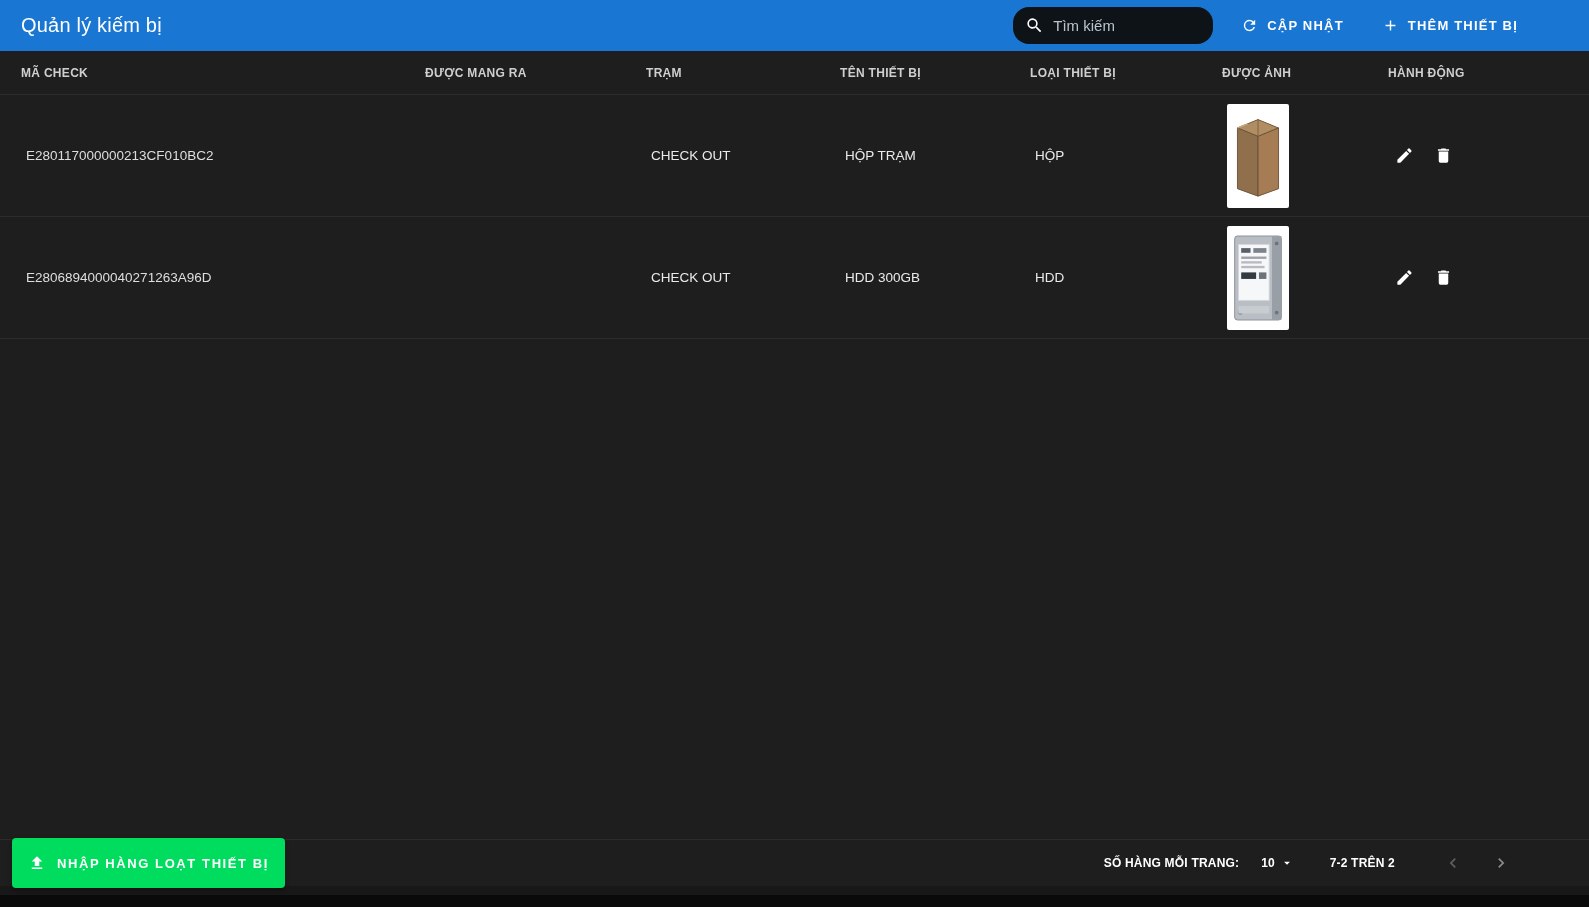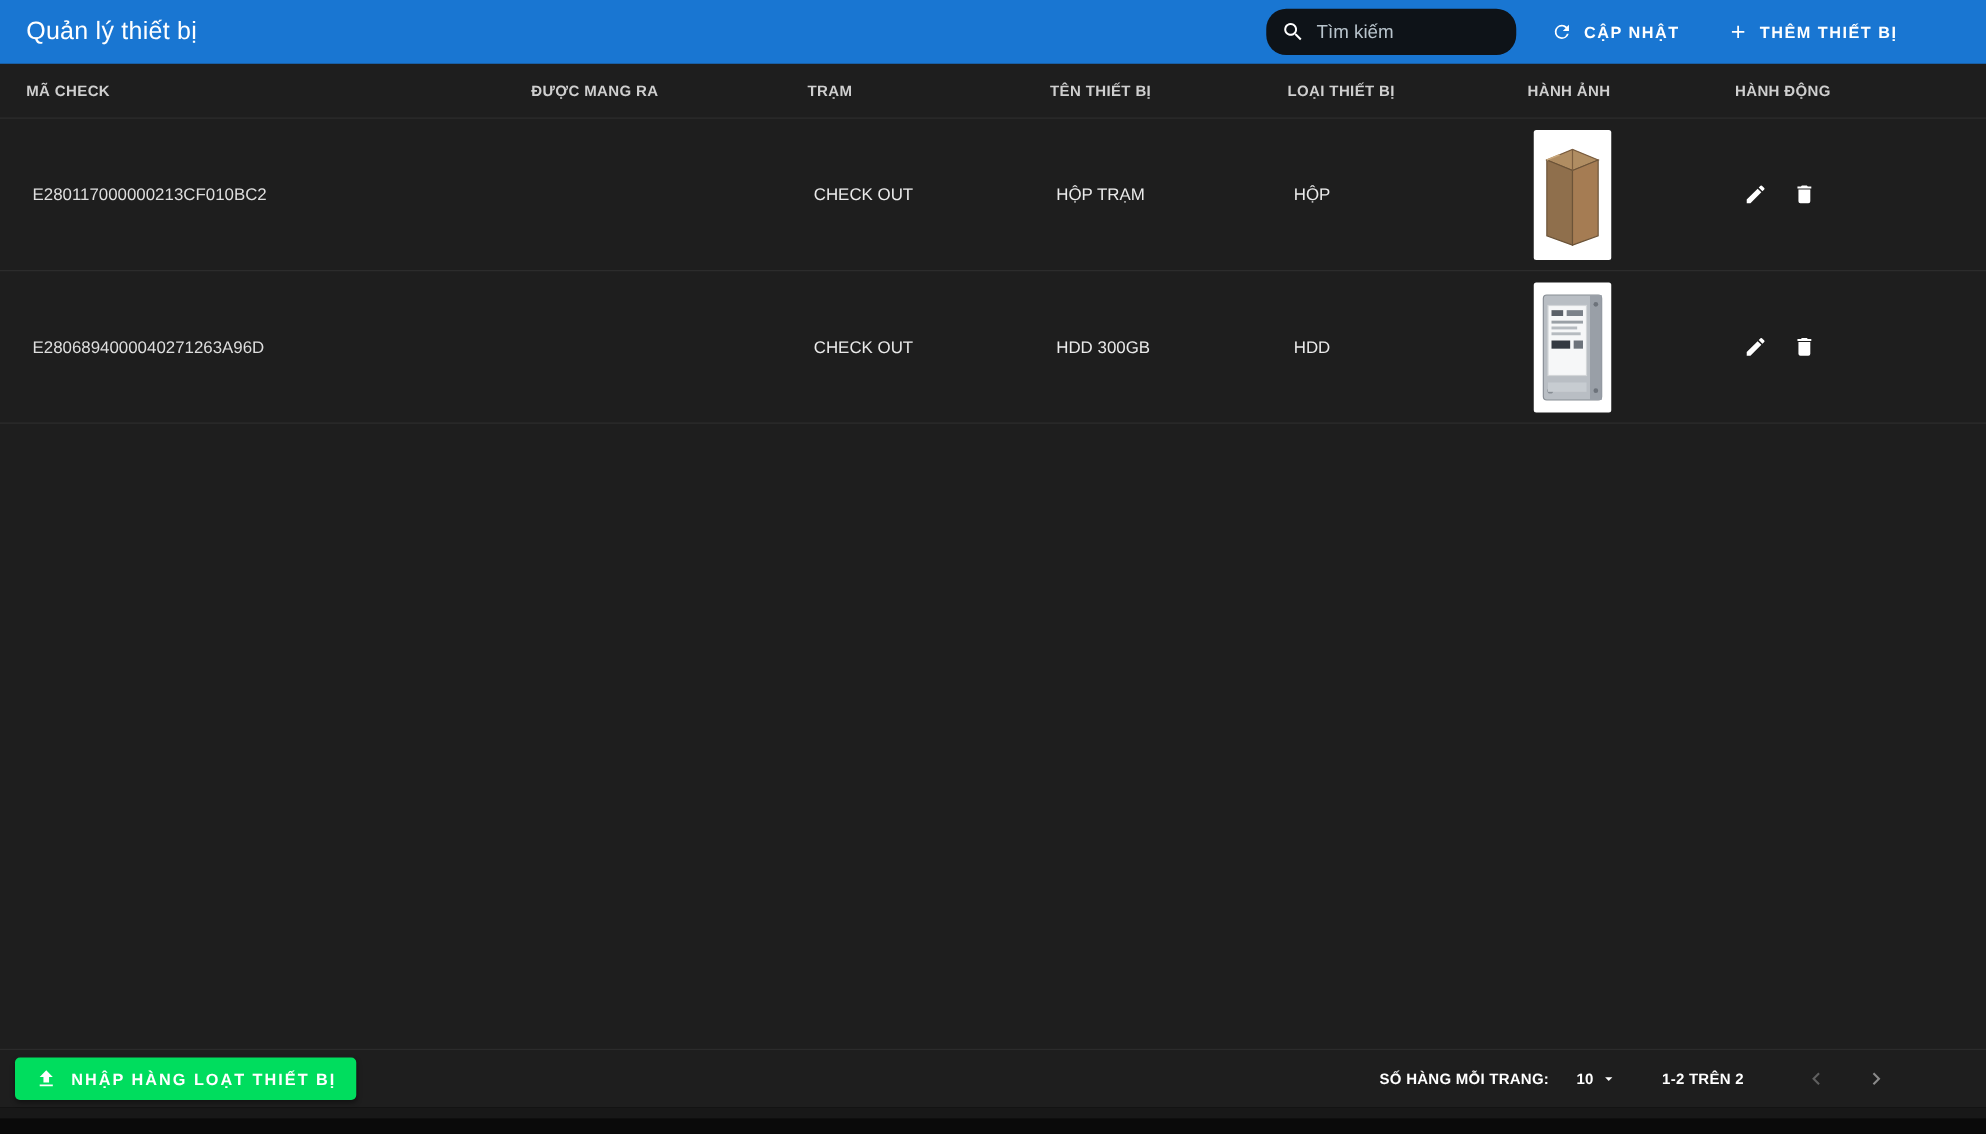--- a/index.html
+++ b/index.html
@@ -129,21 +129,21 @@
     height: 47px;
     border-top: 1px solid #2b2b2b;
     display: flex;
     align-items: center;
     padding: 0 0 0 12px;
   }
   .bulk-btn {
     display: flex;
     align-items: center;
     gap: 11px;
-    height: 34px;
+    height: 50px;
     padding: 0 16px;
     border: none;
     border-radius: 4px;
     background: #00dd5e;
     color: #ffffff;
     font-family: "Liberation Sans", sans-serif;
     font-size: 13px;
     font-weight: bold;
     letter-spacing: 1.6px;
     cursor: pointer;
@@ -172,21 +172,21 @@
   
   .window-edge-top { width: 1589px; height: 9px; background: #181818; }
   .window-edge-bottom { width: 1589px; height: 12px; background: #0a0a0a; }
 </style>
 </head>
 <body>
 
 <div class="app">
 
   <header class="topbar">
-    <h1>Quản lý thiết bị</h1>
+    <h1>Quản lý kiếm bị</h1>
     <div class="topbar-right">
       <div class="search-box">
         <span class="icon">
           <svg width="19" height="19" viewBox="0 0 24 24">
               <path fill="#ffffff" d="M15.5 14h-.79l-.28-.27a6.5 6.5 0 1 0-.7.7l.27.28v.79l5 4.99L20.49 19l-4.99-5zm-6 0A4.5 4.5 0 1 1 14 9.5 4.5 4.5 0 0 1 9.5 14z"></path>
             </svg>
         </span>
         <input type="text" placeholder="Tìm kiếm" style="">
       </div>
       <button class="topbar-btn">
@@ -207,21 +207,21 @@
       </button>
     </div>
   </header>
 
   <div class="thead">
     <div class="th">MÃ CHECK</div>
     <div class="th">ĐƯỢC MANG RA</div>
     <div class="th">TRẠM</div>
     <div class="th">TÊN THIẾT BỊ</div>
     <div class="th">LOẠI THIẾT BỊ</div>
-    <div class="th">HÀNH ẢNH</div>
+    <div class="th">ĐƯỢC ẢNH</div>
     <div class="th">HÀNH ĐỘNG</div>
   </div>
 
   <div class="trow">
     <div class="cell rfid">E280117000000213CF010BC2</div>
     <div class="cell"></div>
     <div class="cell">CHECK OUT</div>
     <div class="cell">HỘP TRẠM</div>
     <div class="cell">HỘP</div>
     <div class="cell">
@@ -315,21 +315,21 @@
     <div class="pagination">
       <span class="rpp-label">SỐ HÀNG MỖI TRANG:</span>
       <div class="rpp-select">
         <span>10</span>
         <span class="icon">
           <svg width="14" height="14" viewBox="0 0 24 24">
               <path fill="#ffffff" d="M7 10l5 5 5-5z"></path>
             </svg>
         </span>
       </div>
-      <span class="range">1-2 TRÊN 2</span>
+      <span class="range">7-2 TRÊN 2</span>
       <div class="page-nav">
         <button class="nav-btn">
           <span class="icon">
             <svg width="20" height="20" viewBox="0 0 24 24">
                 <path fill="#5f5f5f" d="M15.41 7.41 14 6l-6 6 6 6 1.41-1.41L10.83 12z"></path>
               </svg>
           </span>
         </button>
         <button class="nav-btn">
           <span class="icon">

